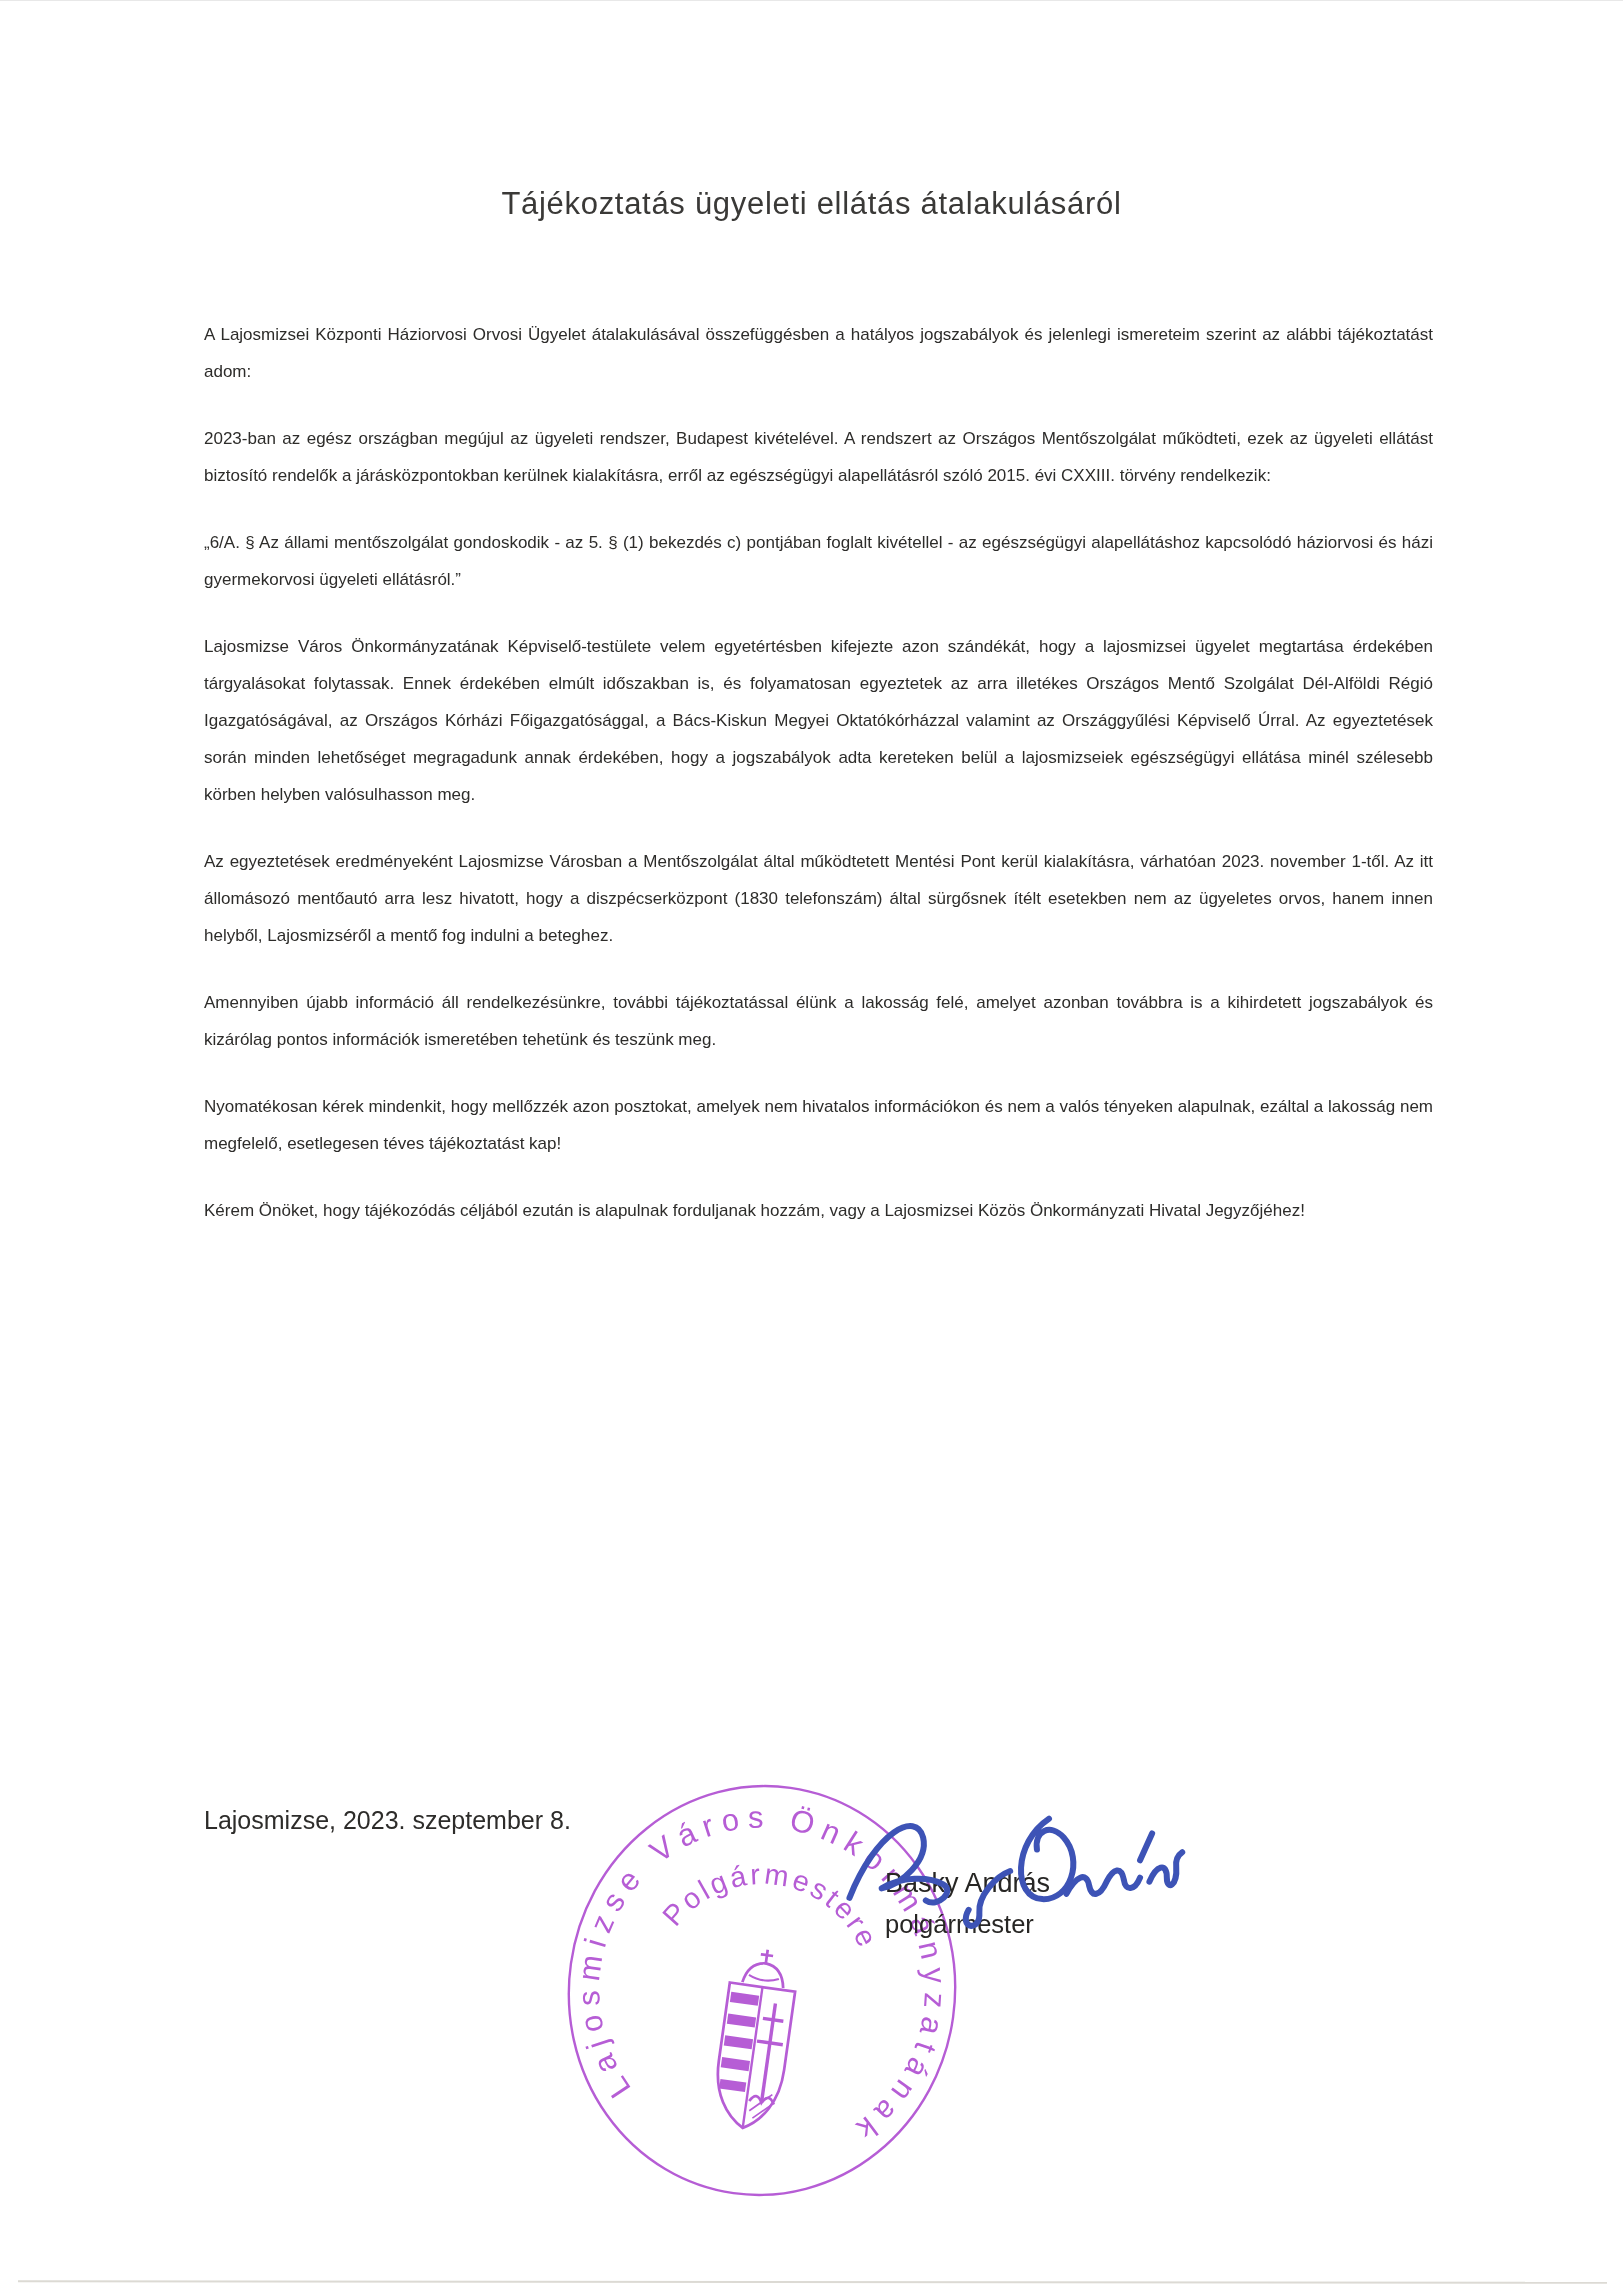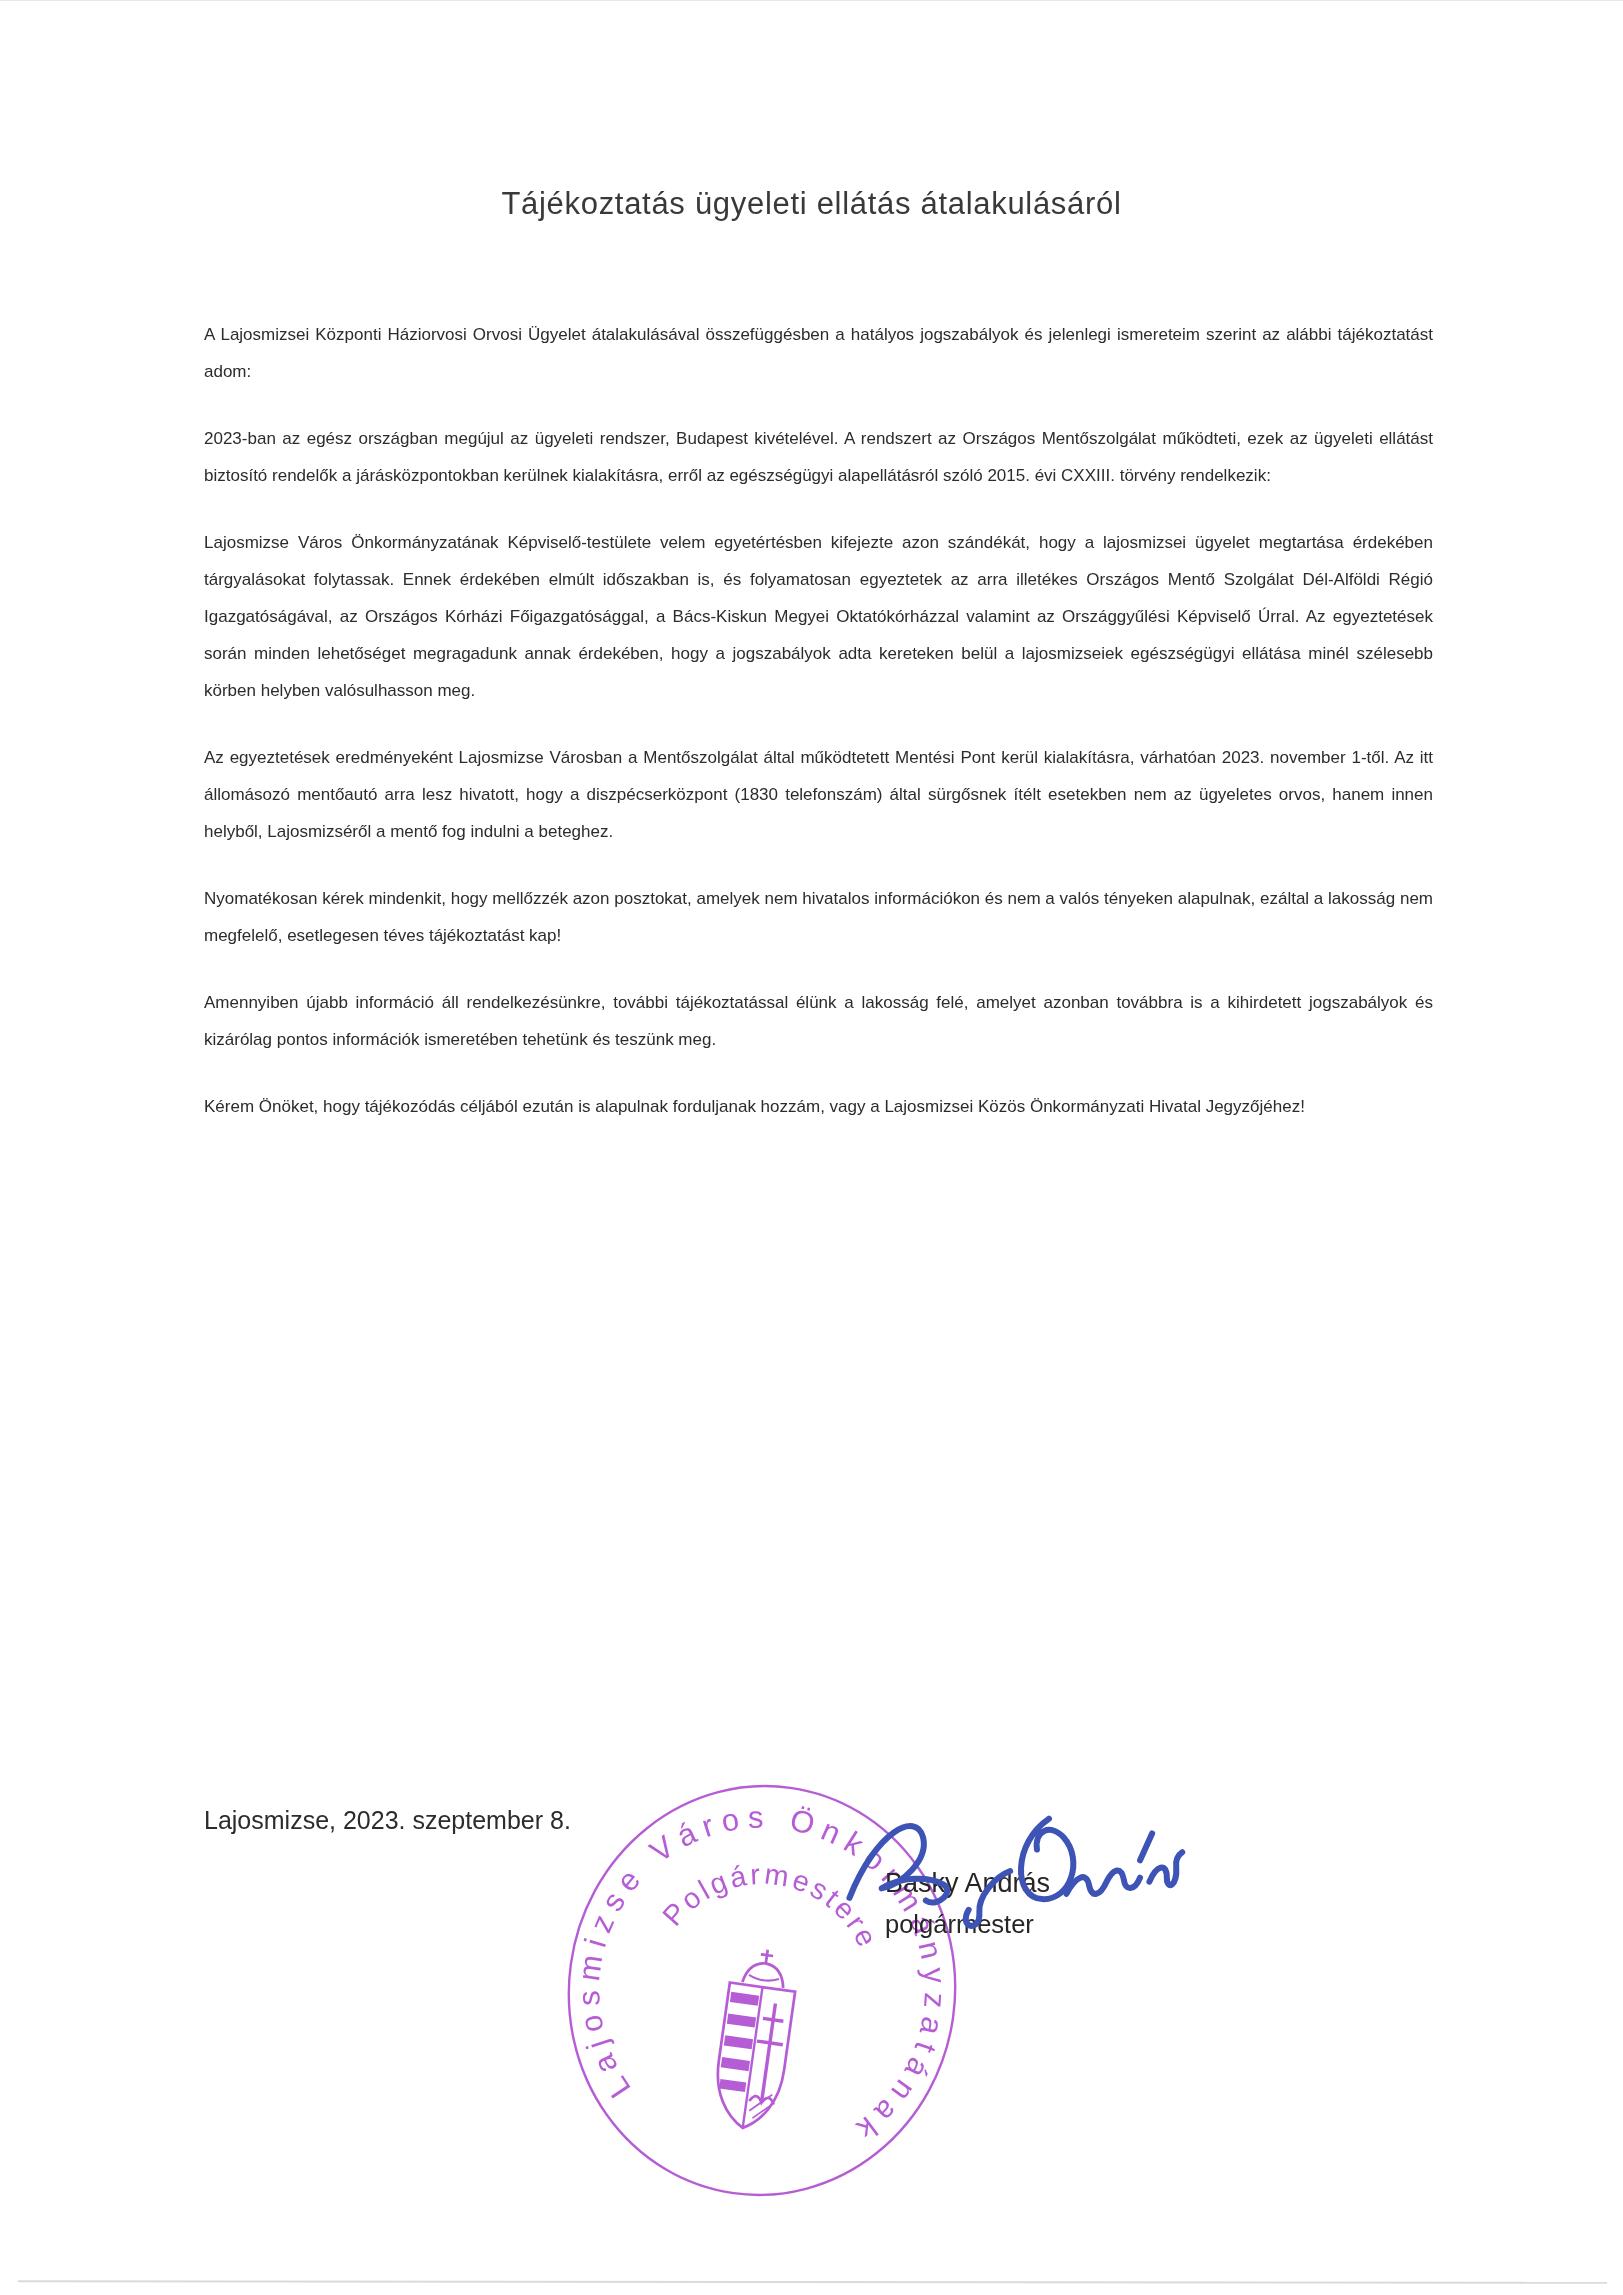--- a/index.html
+++ b/index.html
@@ -108,24 +108,25 @@
 </head>
 <body>
 
 <div class="page">
 
   <div class="doc-title">Tájékoztatás ügyeleti ellátás átalakulásáról</div>
 
   <div class="letter-body">
     <p>A Lajosmizsei Központi Háziorvosi Orvosi Ügyelet átalakulásával összefüggésben a hatályos jogszabályok és jelenlegi ismereteim szerint az alábbi tájékoztatást adom:</p>
     <p>2023-ban az egész országban megújul az ügyeleti rendszer, Budapest kivételével. A rendszert az Országos Mentőszolgálat működteti, ezek az ügyeleti ellátást biztosító rendelők a járásközpontokban kerülnek kialakításra, erről az egészségügyi alapellátásról szóló 2015. évi CXXIII. törvény rendelkezik:</p>
+    <p>„6/A. § Az állami mentőszolgálat gondoskodik - az 5. § (1) bekezdés c) pontjában foglalt kivétellel - az egészségügyi alapellátáshoz kapcsolódó háziorvosi és házi gyermekorvosi ügyeleti ellátásról.”</p>
     <p>Lajosmizse Város Önkormányzatának Képviselő-testülete velem egyetértésben kifejezte azon szándékát, hogy a lajosmizsei ügyelet megtartása érdekében tárgyalásokat folytassak. Ennek érdekében elmúlt időszakban is, és folyamatosan egyeztetek az arra illetékes Országos Mentő Szolgálat Dél-Alföldi Régió Igazgatóságával, az Országos Kórházi Főigazgatósággal, a Bács-Kiskun Megyei Oktatókórházzal valamint az Országgyűlési Képviselő Úrral. Az egyeztetések során minden lehetőséget megragadunk annak érdekében, hogy a jogszabályok adta kereteken belül a lajosmizseiek egészségügyi ellátása minél szélesebb körben helyben valósulhasson meg.</p>
     <p>Az egyeztetések eredményeként Lajosmizse Városban a Mentőszolgálat által működtetett Mentési Pont kerül kialakításra, várhatóan 2023. november 1-től. Az itt állomásozó mentőautó arra lesz hivatott, hogy a diszpécserközpont (1830 telefonszám) által sürgősnek ítélt esetekben nem az ügyeletes orvos, hanem innen helyből, Lajosmizséről a mentő fog indulni a beteghez.</p>
+    <p>Amennyiben újabb információ áll rendelkezésünkre, további tájékoztatással élünk a lakosság felé, amelyet azonban továbbra is a kihirdetett jogszabályok és kizárólag pontos információk ismeretében tehetünk és teszünk meg.</p>
     <p>Nyomatékosan kérek mindenkit, hogy mellőzzék azon posztokat, amelyek nem hivatalos információkon és nem a valós tényeken alapulnak, ezáltal a lakosság nem megfelelő, esetlegesen téves tájékoztatást kap!</p>
-    <p>Amennyiben újabb információ áll rendelkezésünkre, további tájékoztatással élünk a lakosság felé, amelyet azonban továbbra is a kihirdetett jogszabályok és kizárólag pontos információk ismeretében tehetünk és teszünk meg.</p>
     <p>Kérem Önöket, hogy tájékozódás céljából ezután is alapulnak forduljanak hozzám, vagy a Lajosmizsei Közös Önkormányzati Hivatal Jegyzőjéhez!</p>
   </div>
 
   <div class="dateline">Lajosmizse, 2023. szeptember 8.</div>
 
   <svg class="stamp" viewBox="0 0 600 620" aria-hidden="true">
     <ellipse class="line" cx="300" cy="310" rx="281" ry="298" stroke-width="3.5"></ellipse>
     <defs>
       <path id="ringPath" d="M 132.4 477.6 A 237 237 0 1 1 418.5 515.2"></path>
       <path id="innerPath" d="M 159.5 244.5 A 155 155 0 0 1 440.5 244.5"></path>

